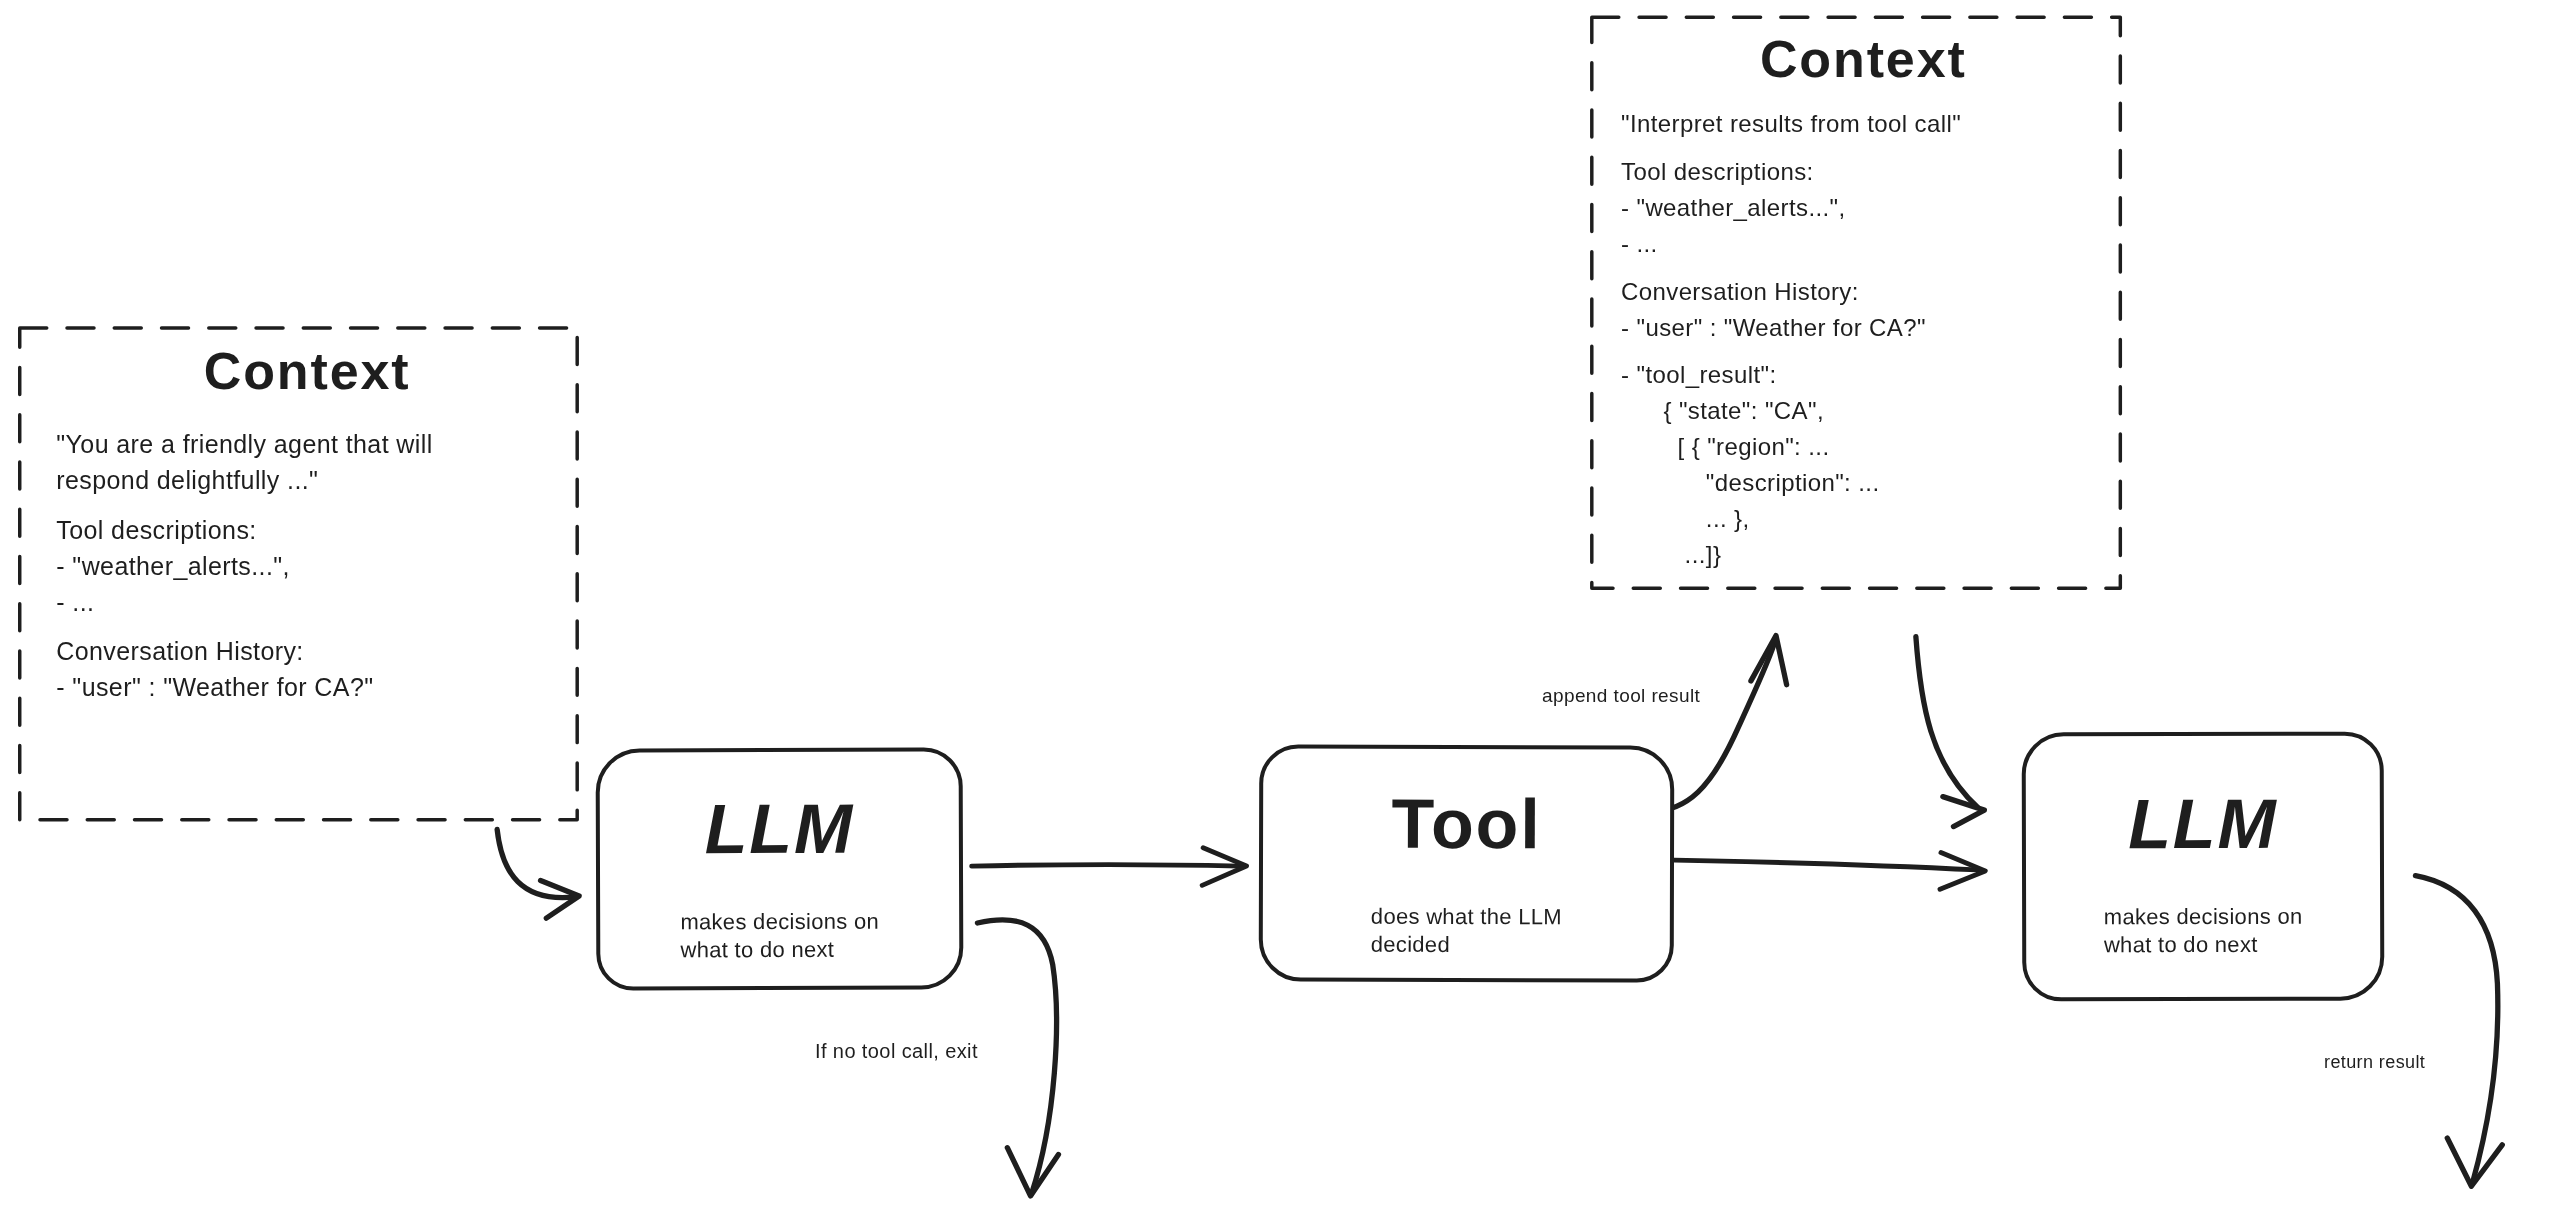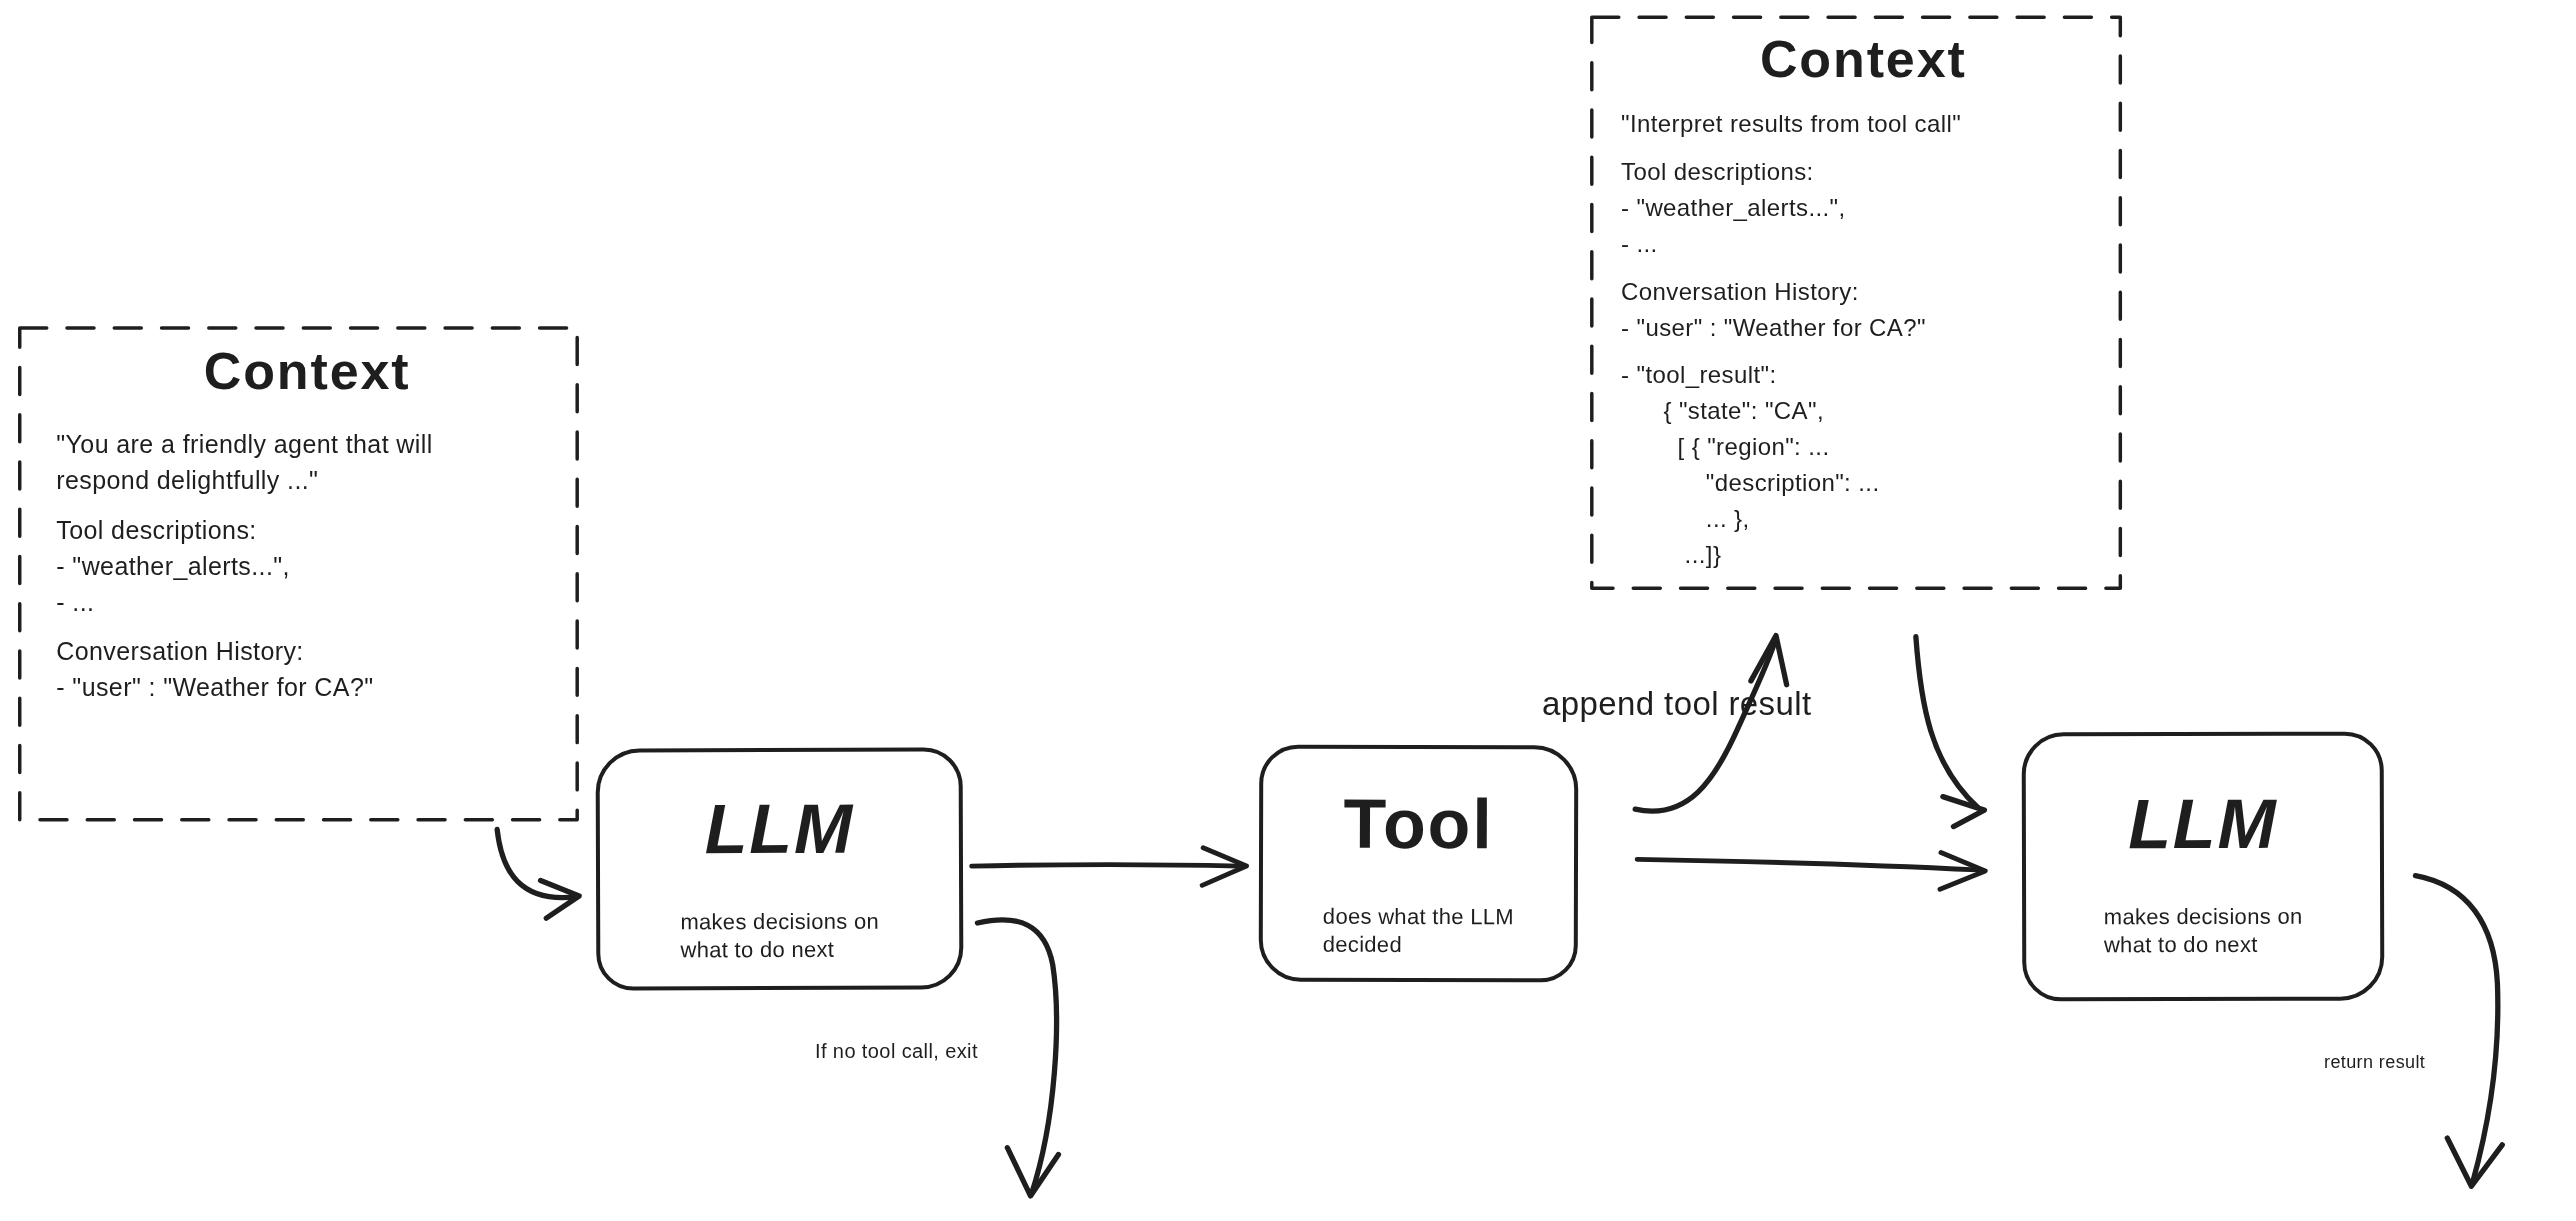--- a/index.html
+++ b/index.html
@@ -85,35 +85,35 @@
     line-height: 28px;
     letter-spacing: 0.3px;
   }
   #node-llm-1 {
     left: 596px; top: 748px; width: 367px; height: 242px;
     border-radius: 44px 39px 42px 37px;
     padding-top: 37px;
     transform: rotate(-0.2deg);
   }
   #node-tool {
-    left: 1259px; top: 745px; width: 319px; height: 237px;
+    left: 1259px; top: 745px; width: 415px; height: 237px;
     border-radius: 39px 44px 37px 42px;
     padding-top: 35px;
     transform: rotate(0.15deg);
   }
   #node-llm-2 {
     left: 2022px; top: 732px; width: 362px; height: 269px;
     border-radius: 42px 39px 44px 39px;
     padding-top: 48px;
     transform: rotate(-0.15deg);
   }
   
   .edge-label {
     position: absolute;
-    font-size: 33px;
+    font-size: 19px;
     letter-spacing: 0.4px;
     white-space: nowrap;
   }
   #lbl-append { left: 1542px; top: 685px; }
   #lbl-exit   { left: 815px;  top: 1040px; font-size: 20px; }
   #lbl-return { left: 2324px; top: 1052px; font-size: 18px; }
 </style>
 </head>
 <body>
 

